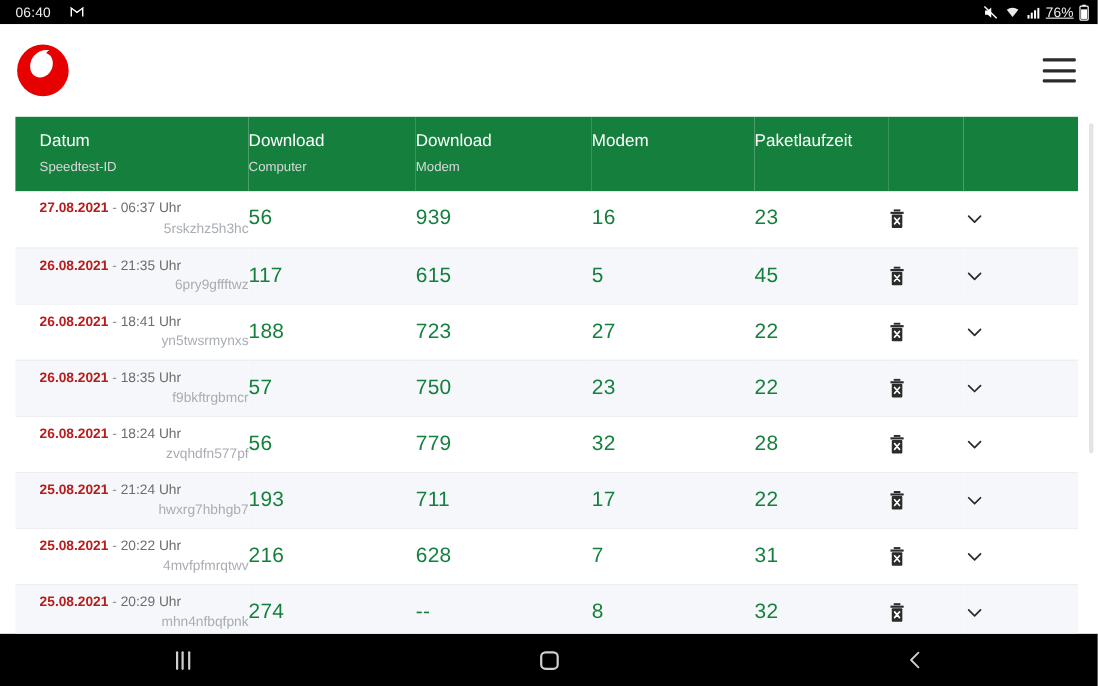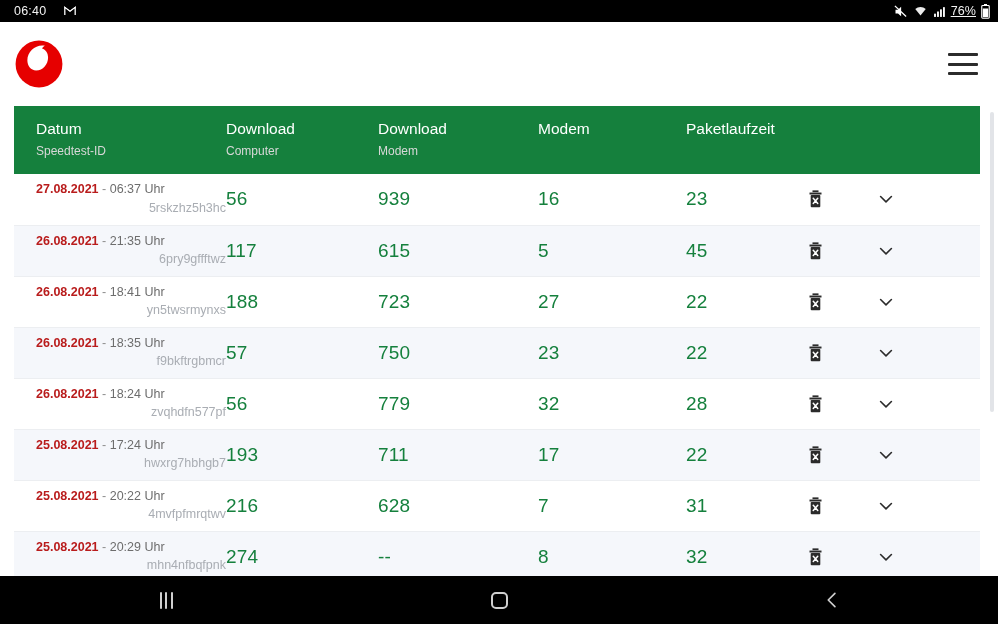--- a/index.html
+++ b/index.html
@@ -348,21 +348,21 @@
           <td class="c-act">
             <div class="act-cell">
               <svg class="chev" viewBox="0 0 24 24">
                 <path d="M5.5 9 L12 15.5 L18.5 9" fill="none" stroke="#2b2b2b" stroke-width="1.9" stroke-linecap="round" stroke-linejoin="round"></path>
               </svg>
             </div>
           </td>
         </tr>
         <tr class="rowline">
           <td class="c-date">
-            <div class="date-line"><span class="date-d">25.08.2021</span> <span class="date-sep">-</span> <span class="date-t">17:24 Uhr</span></div>
+            <div class="date-line"><span class="date-d">25.08.2021</span> <span class="date-sep">-</span> <span class="date-t">21:24 Uhr</span></div>
             <div class="date-id">hwxrg7hbhgb7</div>
           </td>
           <td><span class="num">193</span></td>
           <td><span class="num">711</span></td>
           <td><span class="num">17</span></td>
           <td><span class="num">22</span></td>
           <td class="c-act">
             <div class="act-cell">
               <svg class="trash" viewBox="0 0 20 24">
                 <rect x="6" y="0.5" width="8" height="2.4" fill="#2b2b2b"></rect>

